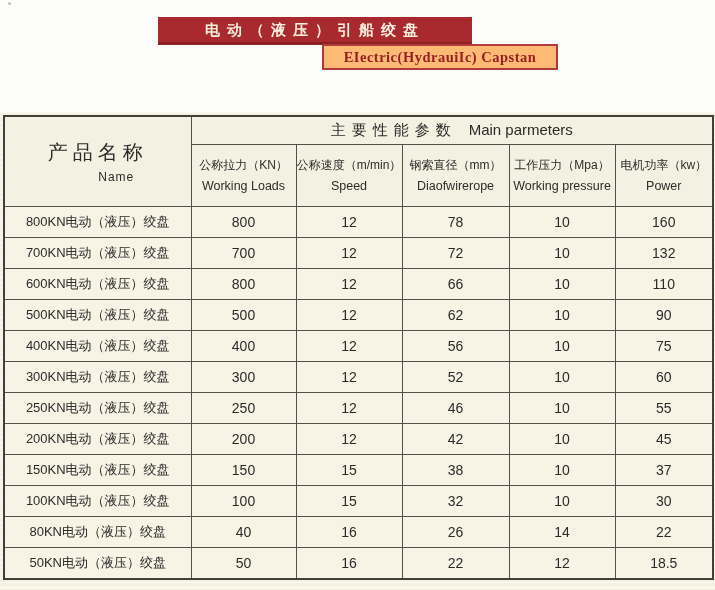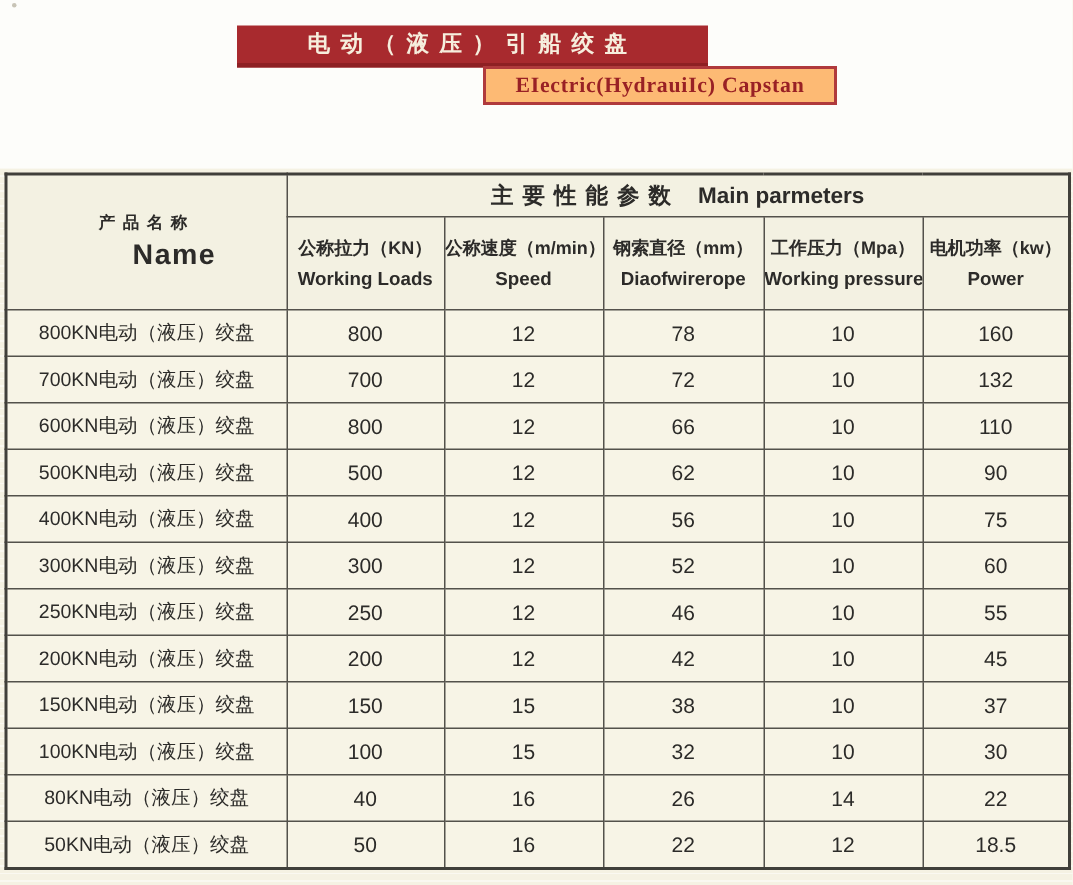--- a/index.html
+++ b/index.html
@@ -41,23 +41,23 @@
   table.spec th, table.spec td{
     border:1px solid #53514b;
     text-align:center;vertical-align:middle;
     color:#2c2b29;padding:0;
     white-space:nowrap;overflow:hidden;
   }
   table.spec{border:2px solid #403f3a;}
   tr.group-row{height:28px;}
   tr.sub-row{height:62px;padding-left:47px;}
   tbody tr{height:31px;padding-left:17px;}
-  th{font-weight:bold;background:#f3f1e2;}
-  .name-th .zh{font-size:11px;letter-spacing:5px;margin-bottom:4px;}
-  .name-th .en{font-size:19px;letter-spacing:1px;margin-left:37px;}
+  th{font-weight:normal;background:#f3f1e2;}
+  .name-th .zh{font-size:20px;letter-spacing:5px;margin-bottom:4px;}
+  .name-th .en{font-size:12px;letter-spacing:1px;margin-left:37px;}
   .group-th .zh{font-size:15px;letter-spacing:6px;margin-right:12px;}
   .group-th .en{font-size:15px;letter-spacing:0;}
   .sub-row th .zh{font-size:12px;margin-bottom:5px;}
   .sub-row th .en{font-size:12.5px;}
   td.name-td{font-size:13px;background:#f7f4e6;}
   td.val-td{font-size:14px;background:#f7f4e6;}
   .speck{position:absolute;left:8px;top:2px;width:3px;height:3px;background:#c8c4b6;border-radius:50%;}
 </style>
 </head>
 <body>

